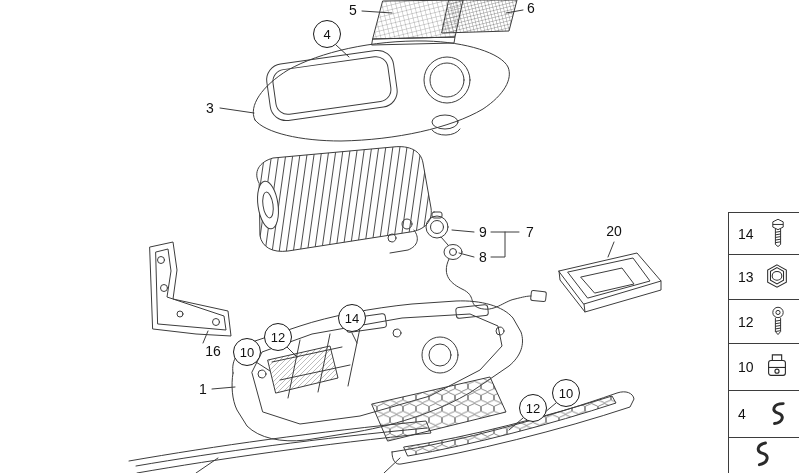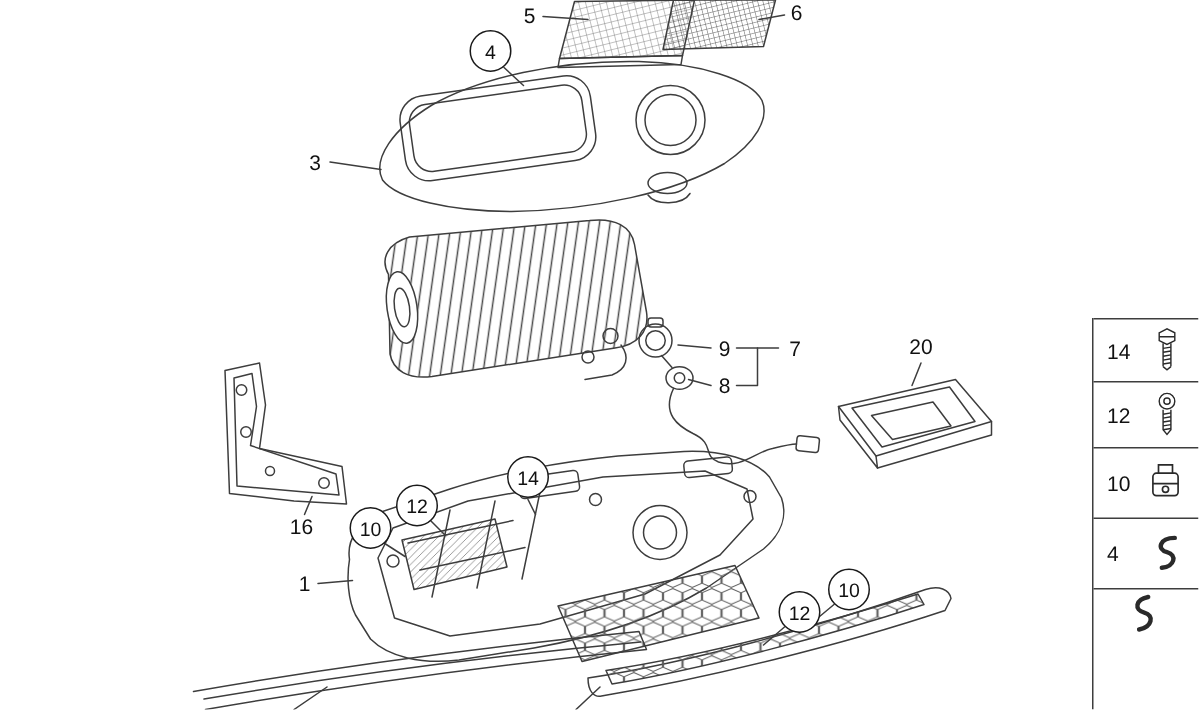--- a/index.html
+++ b/index.html
@@ -175,21 +175,21 @@
   </svg>
 
   <div class="lbl" style="left:345px;top:2px">5</div>
   <div class="lbl" style="left:523px;top:0px">6</div>
   <div class="circ" style="left:313px;top:20px">4</div>
   <div class="lbl" style="left:202px;top:100px">3</div>
   <div class="lbl" style="left:475px;top:224px">9</div>
   <div class="lbl" style="left:522px;top:224px">7</div>
   <div class="lbl" style="left:475px;top:249px">8</div>
   <div class="lbl lblw" style="left:602px;top:223px">20</div>
-  <div class="lbl lblw" style="left:189px;top:343px">16</div>
+  <div class="lbl lblw" style="left:201px;top:343px">16</div>
   <div class="circ" style="left:338px;top:304px">14</div>
   <div class="circ" style="left:233px;top:338px">10</div>
   <div class="circ" style="left:264px;top:323px">12</div>
   <div class="lbl" style="left:195px;top:381px">1</div>
   <div class="circ" style="left:519px;top:394px">12</div>
   <div class="circ" style="left:552px;top:379px">10</div>
 
   <div class="legend">
 
     <div class="legend-item" style="height:42px">
@@ -198,20 +198,30 @@
         <svg width="26" height="34" viewBox="0 0 30 36" stroke="#2a2a2a" fill="none" stroke-width="1.1">
           <polygon points="9,4 15,1 21,4 21,10 15,13 9,10"></polygon>
           <path d="M9,7 L21,7"></path>
           <path d="M12,12 L12,30 M18,12 L18,30"></path>
           <path d="M12,16 L18,15 M12,19 L18,18 M12,22 L18,21 M12,25 L18,24 M12,28 L18,27"></path>
           <path d="M12,30 L15,32.5 L18,30"></path>
         </svg>
       </span>
     </div>
 
+    <div class="legend-item" style="height:45px">
+      <span class="legend-num">13</span>
+      <span class="legend-icon">
+        <svg width="28" height="34" viewBox="0 0 30 36" stroke="#2a2a2a" fill="none" stroke-width="1.1">
+          <polygon points="15,5 25,10.5 25,23.5 15,29 5,23.5 5,10.5"></polygon>
+          <polygon points="15,8 22,12 22,21.5 15,25.5 8,21.5 8,12"></polygon>
+          <ellipse cx="15" cy="16.8" rx="5.2" ry="4.6"></ellipse>
+        </svg>
+      </span>
+    </div>
 
     <div class="legend-item" style="height:44px">
       <span class="legend-num">12</span>
       <span class="legend-icon">
         <svg width="26" height="36" viewBox="0 0 30 36" stroke="#2a2a2a" fill="none" stroke-width="1.1">
           <circle cx="15" cy="7" r="6"></circle>
           <circle cx="15" cy="7" r="2.4"></circle>
           <path d="M12,13.5 L12,29 L15,32.5 L18,29 L18,13.5"></path>
           <path d="M12,17 L18,16 M12,20 L18,19 M12,23 L18,22 M12,26 L18,25 M12,29 L18,28"></path>
         </svg>

